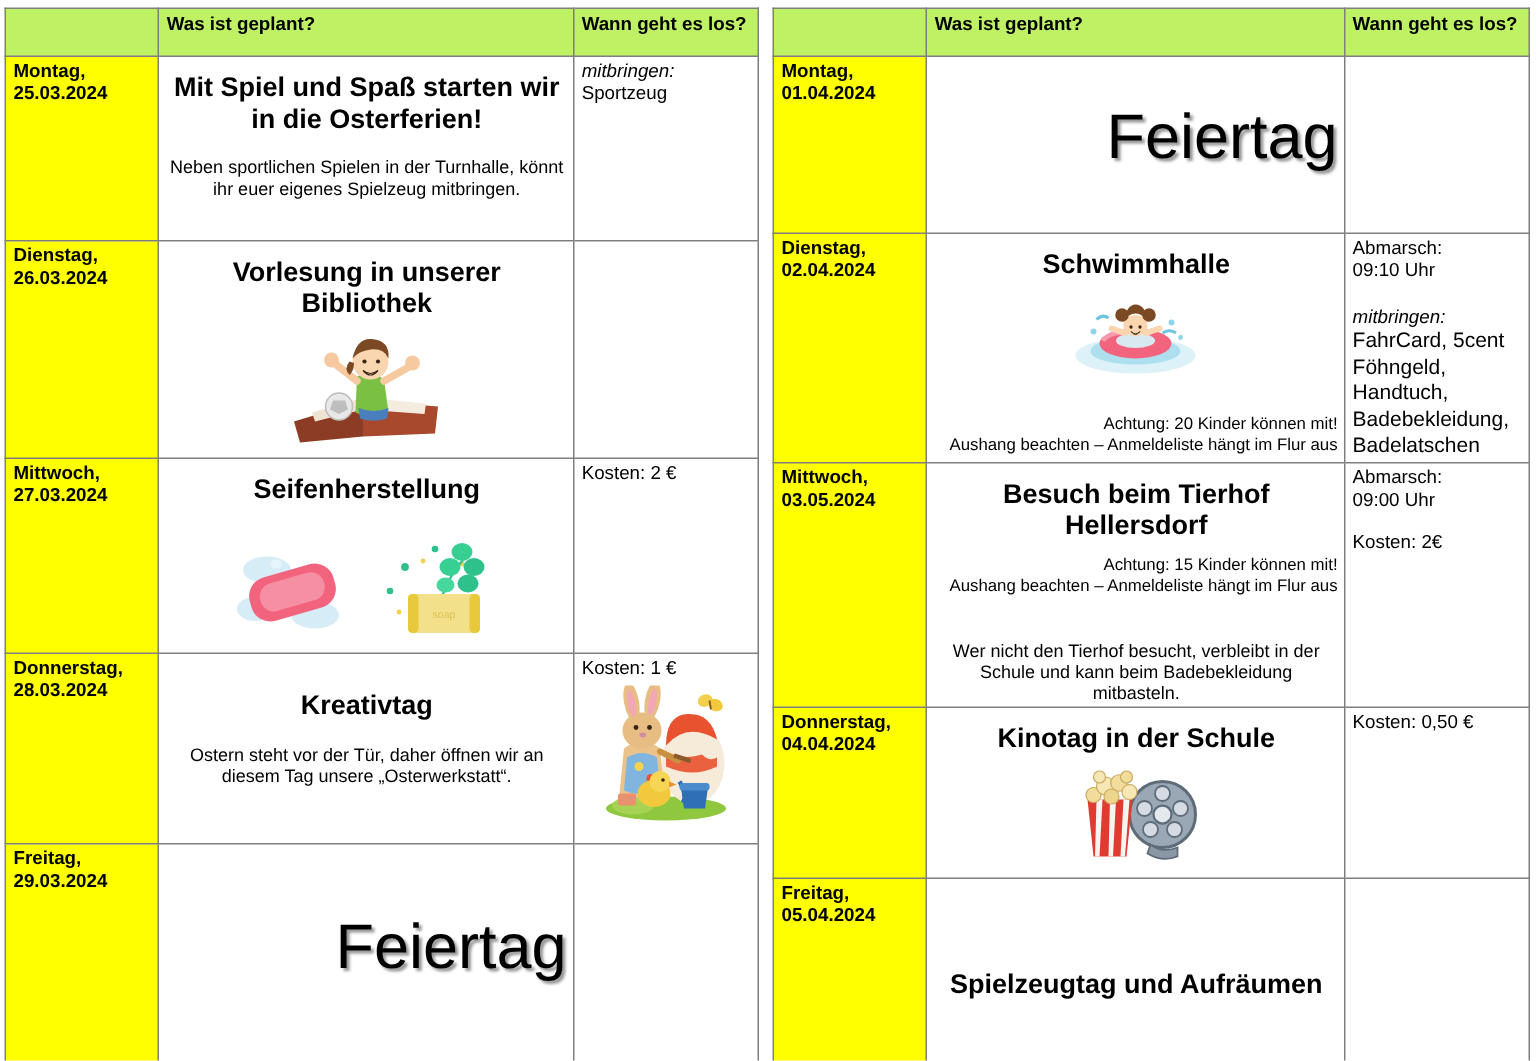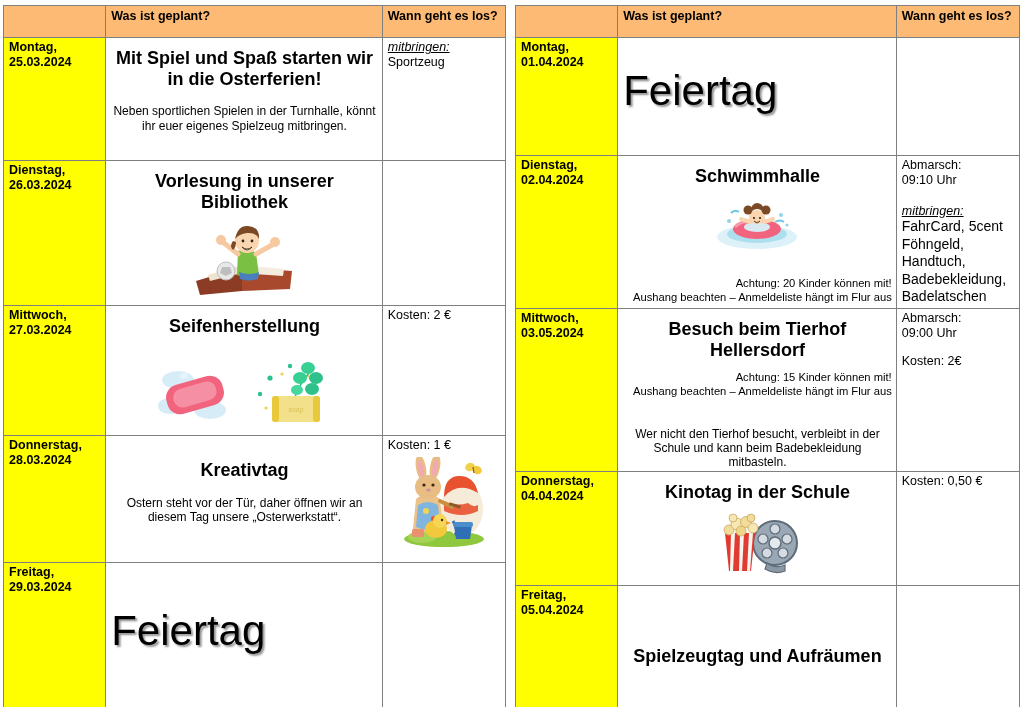--- a/index.html
+++ b/index.html
@@ -36,21 +36,21 @@
   }
   table.plan td, table.plan th {
     border: 1px solid #7f7f7f;
     vertical-align: top;
     padding: 2px 4px 2px 5px;
     font-size: 12.5px;
     line-height: 1.18;
   }
   
   .plan thead th {
-    background: #fdba74;
+    background: #bef264;
     font-weight: bold;
     font-size: 12.5px;
     height: 26px;
     text-align: left;
     padding-top: 3px;
   }
   .plan thead th.c1 { }
   
   td.day {
     background: #ffff00;
@@ -84,29 +84,28 @@
     line-height: 1.22;
     margin: 0;
   }
   .spacer-sm { height: 8px; }
   .spacer-md { height: 14px; }
   .spacer-lg { height: 22px; }
 
   .holiday {
     font-size: 42px;
     font-weight: normal;
-    text-align: left;
+    text-align: right;
     letter-spacing: 0px;
     text-shadow: 2px 2px 2px rgba(130,130,130,0.85);
     line-height: 1;
   }
 
   .mit-label {
     font-style: italic;
-    text-decoration: underline;
     font-size: 12.5px;
     display: inline-block;
   }
   .when-line { display: block; font-size: 12.5px; }
   .when-small { display: block; font-size: 14px; line-height: 1.25; }
 
   
   .ill { display:block; margin: 0 auto; }
   .ill-wrap { display: flex; justify-content: center; align-items: center; }
 

